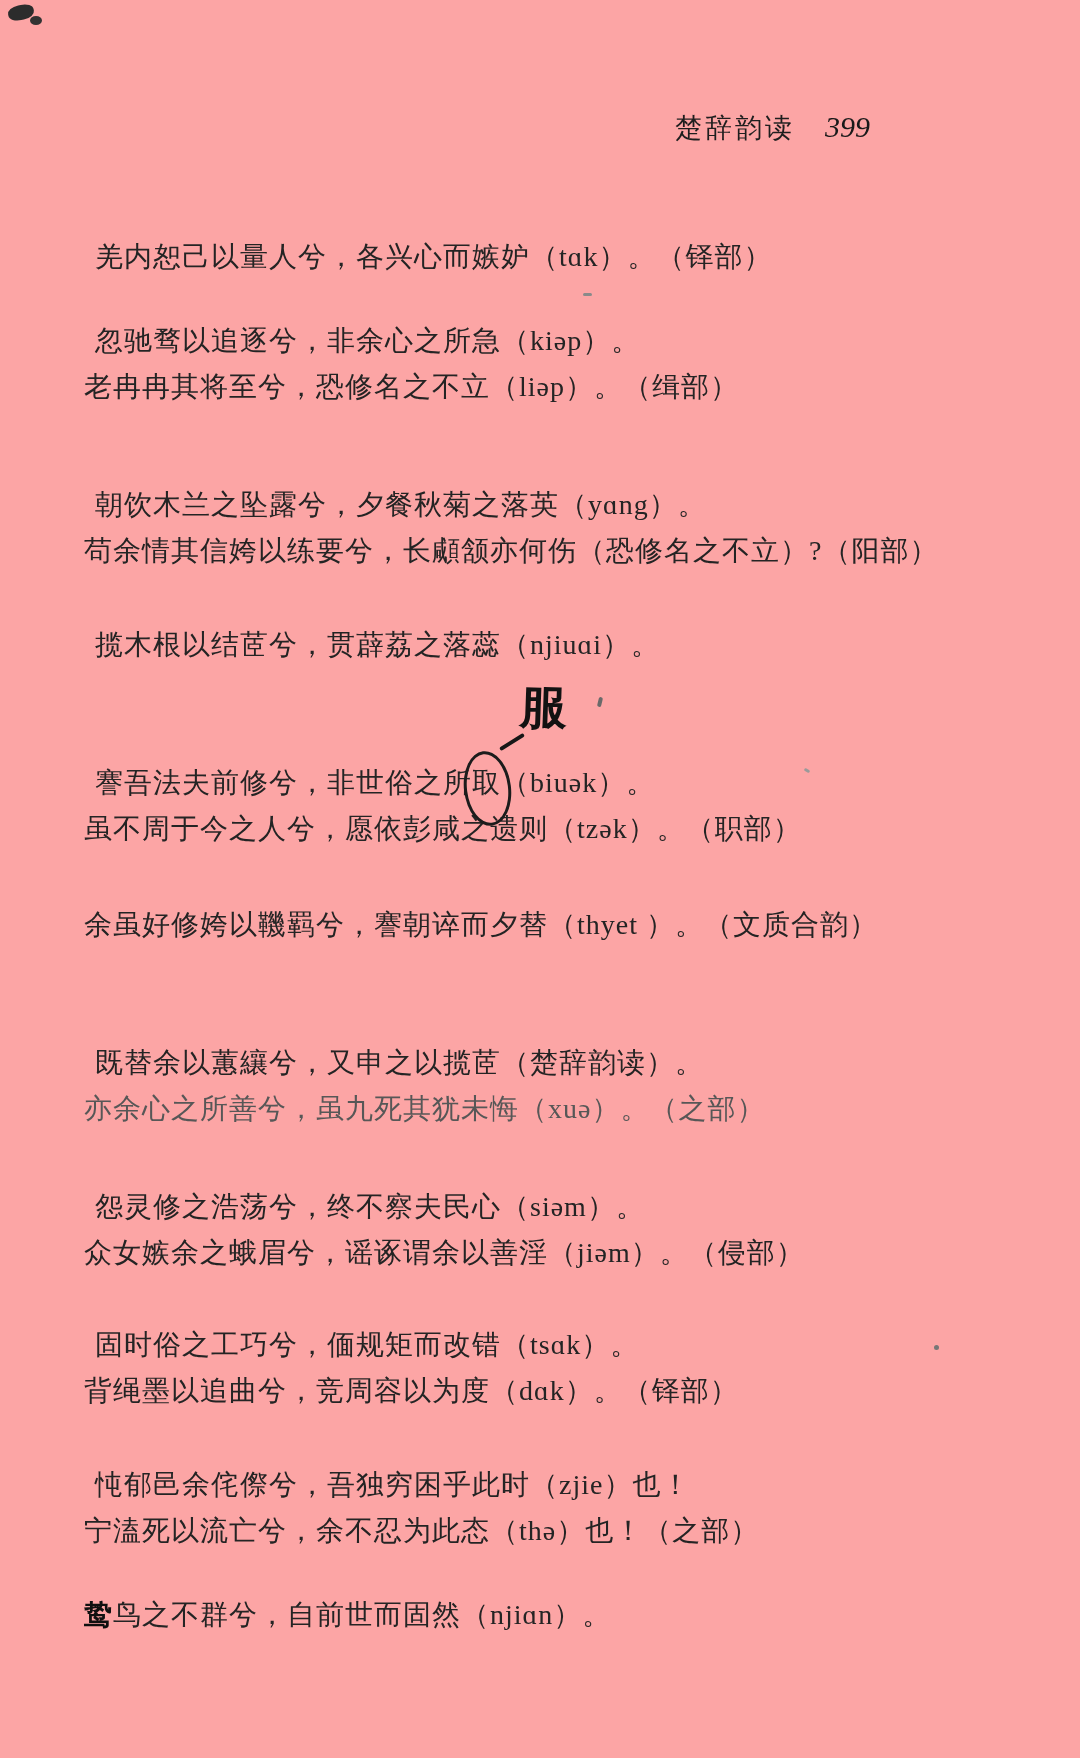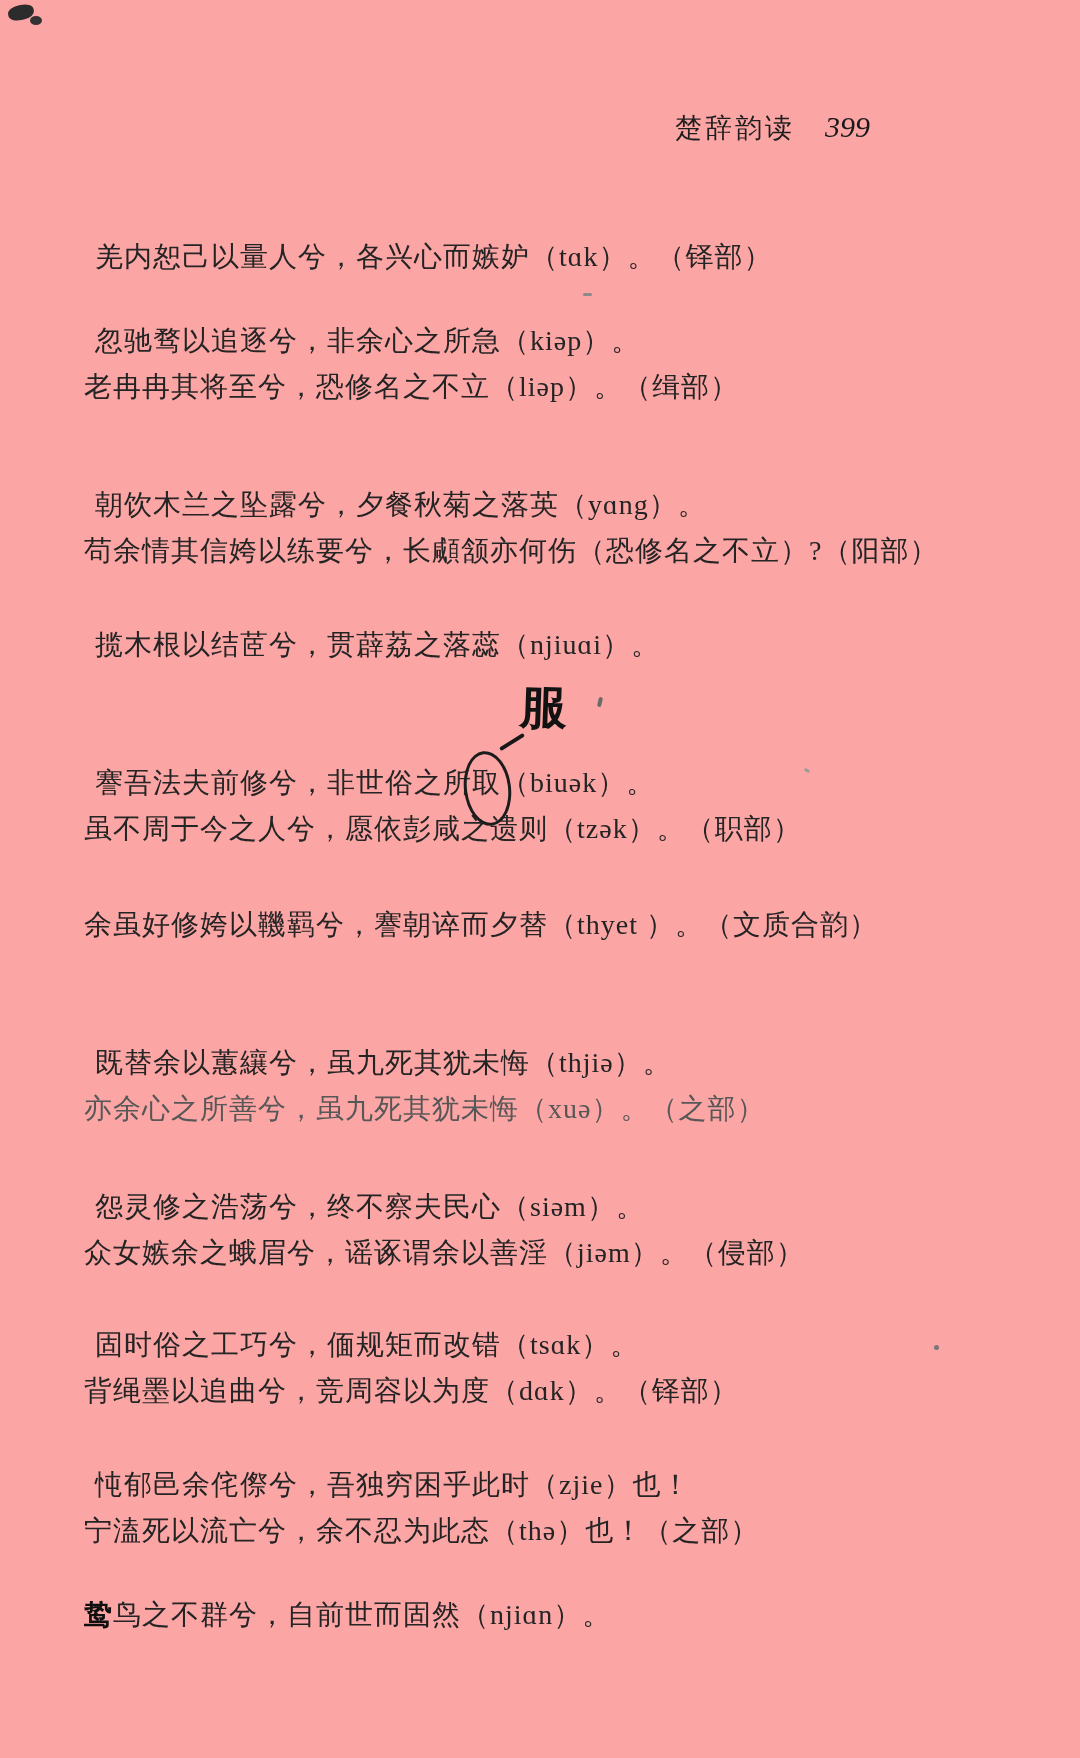--- a/index.html
+++ b/index.html
@@ -128,21 +128,21 @@
   <div class="stanza s4">
     <p class="line first"><span>謇吾法夫前修兮，非世俗之所</span><span class="circle-wrap"><span class="circled">取</span><span class="hw-stroke"></span><span class="hw-char">服</span></span><span>（biuək）。</span></p>
     <p class="line">虽不周于今之人兮，愿依彭咸之遗则（tzək）。（职部）</p>
   </div>
 
   <div class="stanza s5">
     <p class="line">余虽好修姱以鞿羁兮，謇朝谇而夕替（thyet ）。（文质合韵）</p>
   </div>
 
   <div class="stanza s6">
-    <p class="line first">既替余以蕙纕兮，虽九死其犹未悔（thjiə）。</p>
+    <p class="line first">既替余以蕙纕兮，又申之以揽茝（楚辞韵读）。</p>
     <p class="line faded">亦余心之所善兮，虽九死其犹未悔（xuə）。（之部）</p>
   </div>
 
   <div class="stanza s7">
     <p class="line first">怨灵修之浩荡兮，终不察夫民心（siəm）。</p>
     <p class="line">众女嫉余之蛾眉兮，谣诼谓余以善淫（jiəm）。（侵部）</p>
   </div>
 
   <div class="stanza s8">
     <p class="line first">固时俗之工巧兮，偭规矩而改错（tsɑk）。</p>

